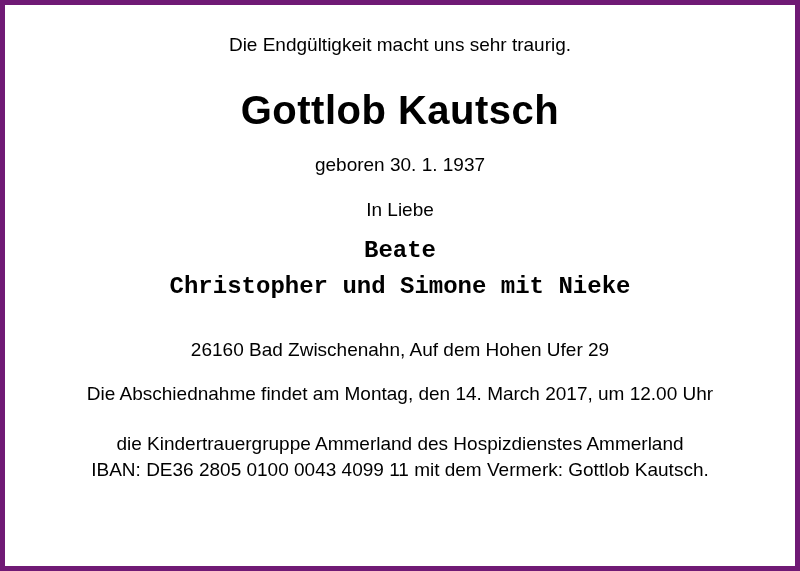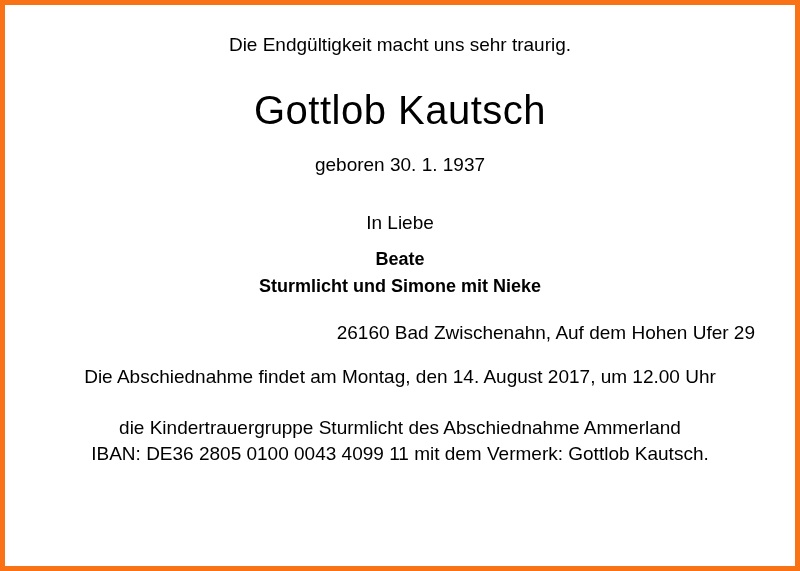--- a/index.html
+++ b/index.html
@@ -11,63 +11,63 @@
     width: 800px;
     height: 571px;
     font-family: "Liberation Sans", sans-serif;
     color: #000000;
     overflow: hidden;
   }
   .obituary {
     box-sizing: border-box;
     width: 800px;
     height: 571px;
-    border: 5px solid #f97316;
+    border: 5px solid #701a75;
     background: #ffffff;
     padding: 22px 40px 10px 40px;
     text-align: center;
     display: block;
   }
   .opening-line {
     font-size: 19px;
     line-height: 1.3;
     margin-top: 6px;
     margin-bottom: 0;
   }
   .deceased-name {
     font-size: 40px;
-    font-weight: normal;
+    font-weight: bold;
     letter-spacing: 0.5px;
     margin-top: 30px;
     margin-bottom: 0;
     line-height: 1.1;
   }
   .dates-row {
     margin-top: 22px;
     font-size: 19px;
     display: flex;
     justify-content: center;
     gap: 61px;
   }
   .dedication {
-    margin-top: 36px;
+    margin-top: 23px;
     font-size: 19px;
   }
   .mourners {
     margin-top: 12px;
   }
   .mourner {
-    font-size: 18px;
+    font-size: 24px;
     font-weight: bold;
     line-height: 1.52;
+    font-family: Liberation Mono, monospace;
   }
   .address {
-    margin-top: 22px;
+    margin-top: 33px;
     font-size: 19px;
-    text-align: right;
   }
   .ceremony {
     margin-top: 20px;
     font-size: 19px;
     line-height: 1.35;
   }
   .donation {
     margin-top: 25px;
     font-size: 19px;
     line-height: 1.35;
@@ -86,27 +86,27 @@
   <div class="deceased-name">Gottlob Kautsch</div>
 
   <div class="dates-row">
     <span>geboren 30. 1. 1937</span>
   </div>
 
   <div class="dedication">In Liebe</div>
 
   <div class="mourners">
     <div class="mourner">Beate</div>
-    <div class="mourner">Sturmlicht und Simone mit Nieke</div>
+    <div class="mourner">Christopher und Simone mit Nieke</div>
   </div>
 
   <div class="address">26160 Bad Zwischenahn, Auf dem Hohen Ufer 29</div>
 
   <div class="ceremony">
-    <span class="line">Die Abschiednahme findet am Montag, den 14. August 2017, um 12.00 Uhr</span>
+    <span class="line">Die Abschiednahme findet am Montag, den 14. March 2017, um 12.00 Uhr</span>
   </div>
 
   <div class="donation">
-    <span class="line">die Kindertrauergruppe Sturmlicht des Abschiednahme Ammerland</span>
+    <span class="line">die Kindertrauergruppe Ammerland des Hospizdienstes Ammerland</span>
     <span class="line">IBAN: DE36 2805 0100 0043 4099 11 mit dem Vermerk: Gottlob Kautsch.</span>
   </div>
 
 </div>
 
 </body></html>

